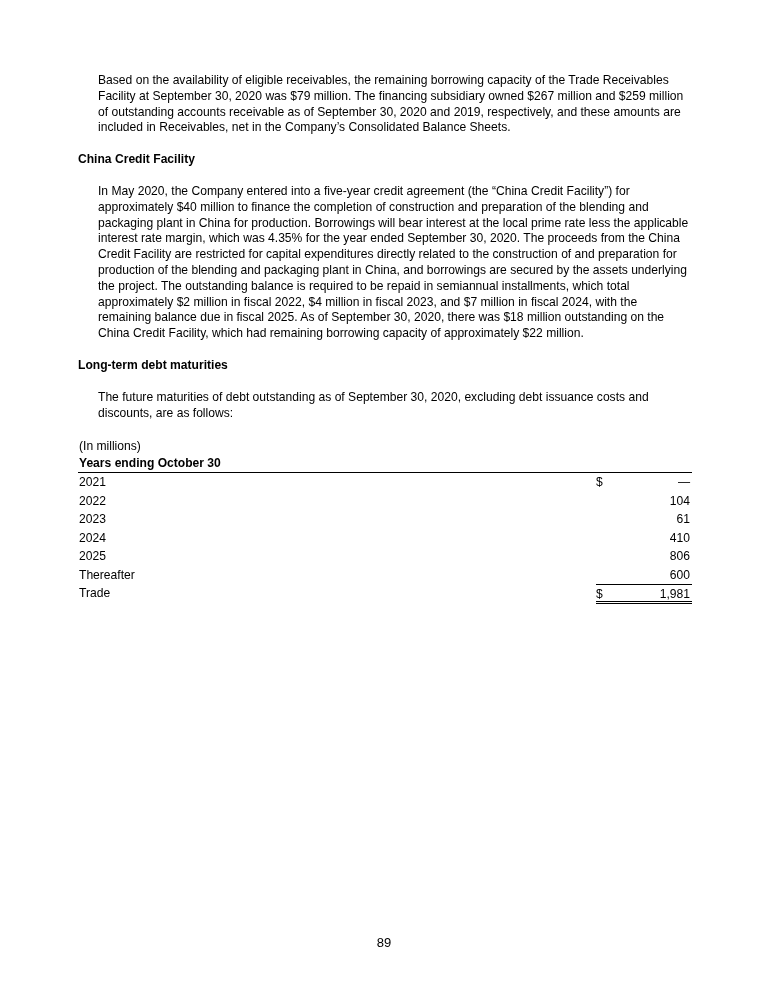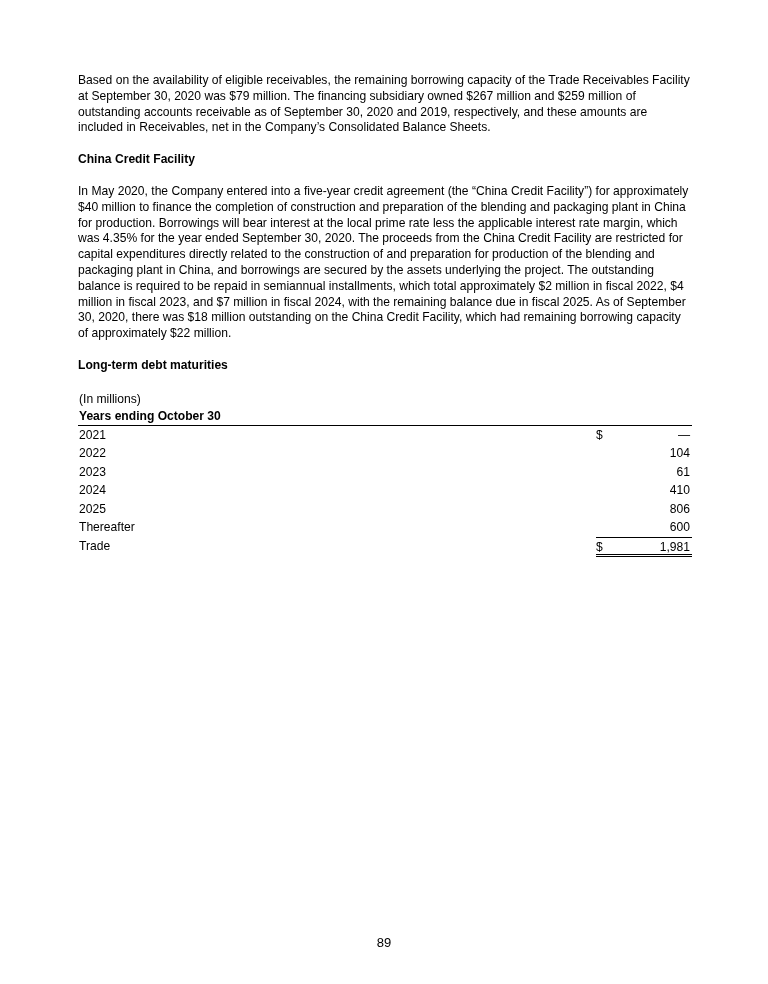--- a/index.html
+++ b/index.html
@@ -20,20 +20,21 @@
       position: absolute;
       left: 78px;
       top: 73px;
       width: 614px;
     }
     p {
       margin: 0;
     }
     .para {
       margin-bottom: 16px;
+      margin-left: 20px;
     }
     .heading {
       font-weight: bold;
       margin-bottom: 16px;
     }
     .table-wrap {
       margin-top: 0;
     }
     .units {
       padding-left: 1px;
@@ -89,20 +90,21 @@
 
 <div class="page">
   <p class="para">Based on the availability of eligible receivables, the remaining borrowing capacity of the Trade Receivables Facility at September 30, 2020 was $79 million. The financing subsidiary owned $267 million and $259 million of outstanding accounts receivable as of September 30, 2020 and 2019, respectively, and these amounts are included in Receivables, net in the Company’s Consolidated Balance Sheets.</p>
 
   <p class="heading">China Credit Facility</p>
 
   <p class="para">In May 2020, the Company entered into a five-year credit agreement (the “China Credit Facility”) for approximately $40 million to finance the completion of construction and preparation of the blending and packaging plant in China for production. Borrowings will bear interest at the local prime rate less the applicable interest rate margin, which was 4.35% for the year ended September 30, 2020. The proceeds from the China Credit Facility are restricted for capital expenditures directly related to the construction of and preparation for production of the blending and packaging plant in China, and borrowings are secured by the assets underlying the project. The outstanding balance is required to be repaid in semiannual installments, which total approximately $2 million in fiscal 2022, $4 million in fiscal 2023, and $7 million in fiscal 2024, with the remaining balance due in fiscal 2025. As of September 30, 2020, there was $18 million outstanding on the China Credit Facility, which had remaining borrowing capacity of approximately $22 million.</p>
 
   <p class="heading">Long-term debt maturities</p>
 
+  <p class="para">The future maturities of debt outstanding as of September 30, 2020, excluding debt issuance costs and discounts, are as follows:</p>
 
   <div class="table-wrap">
     <div class="units">(In millions)</div>
     <div class="table-header">Years ending October 30</div>
 
     <div class="row">
       <span class="label">2021</span>
       <span class="amount-cell">
         <span class="currency">$</span>
         <span class="value">—</span>

